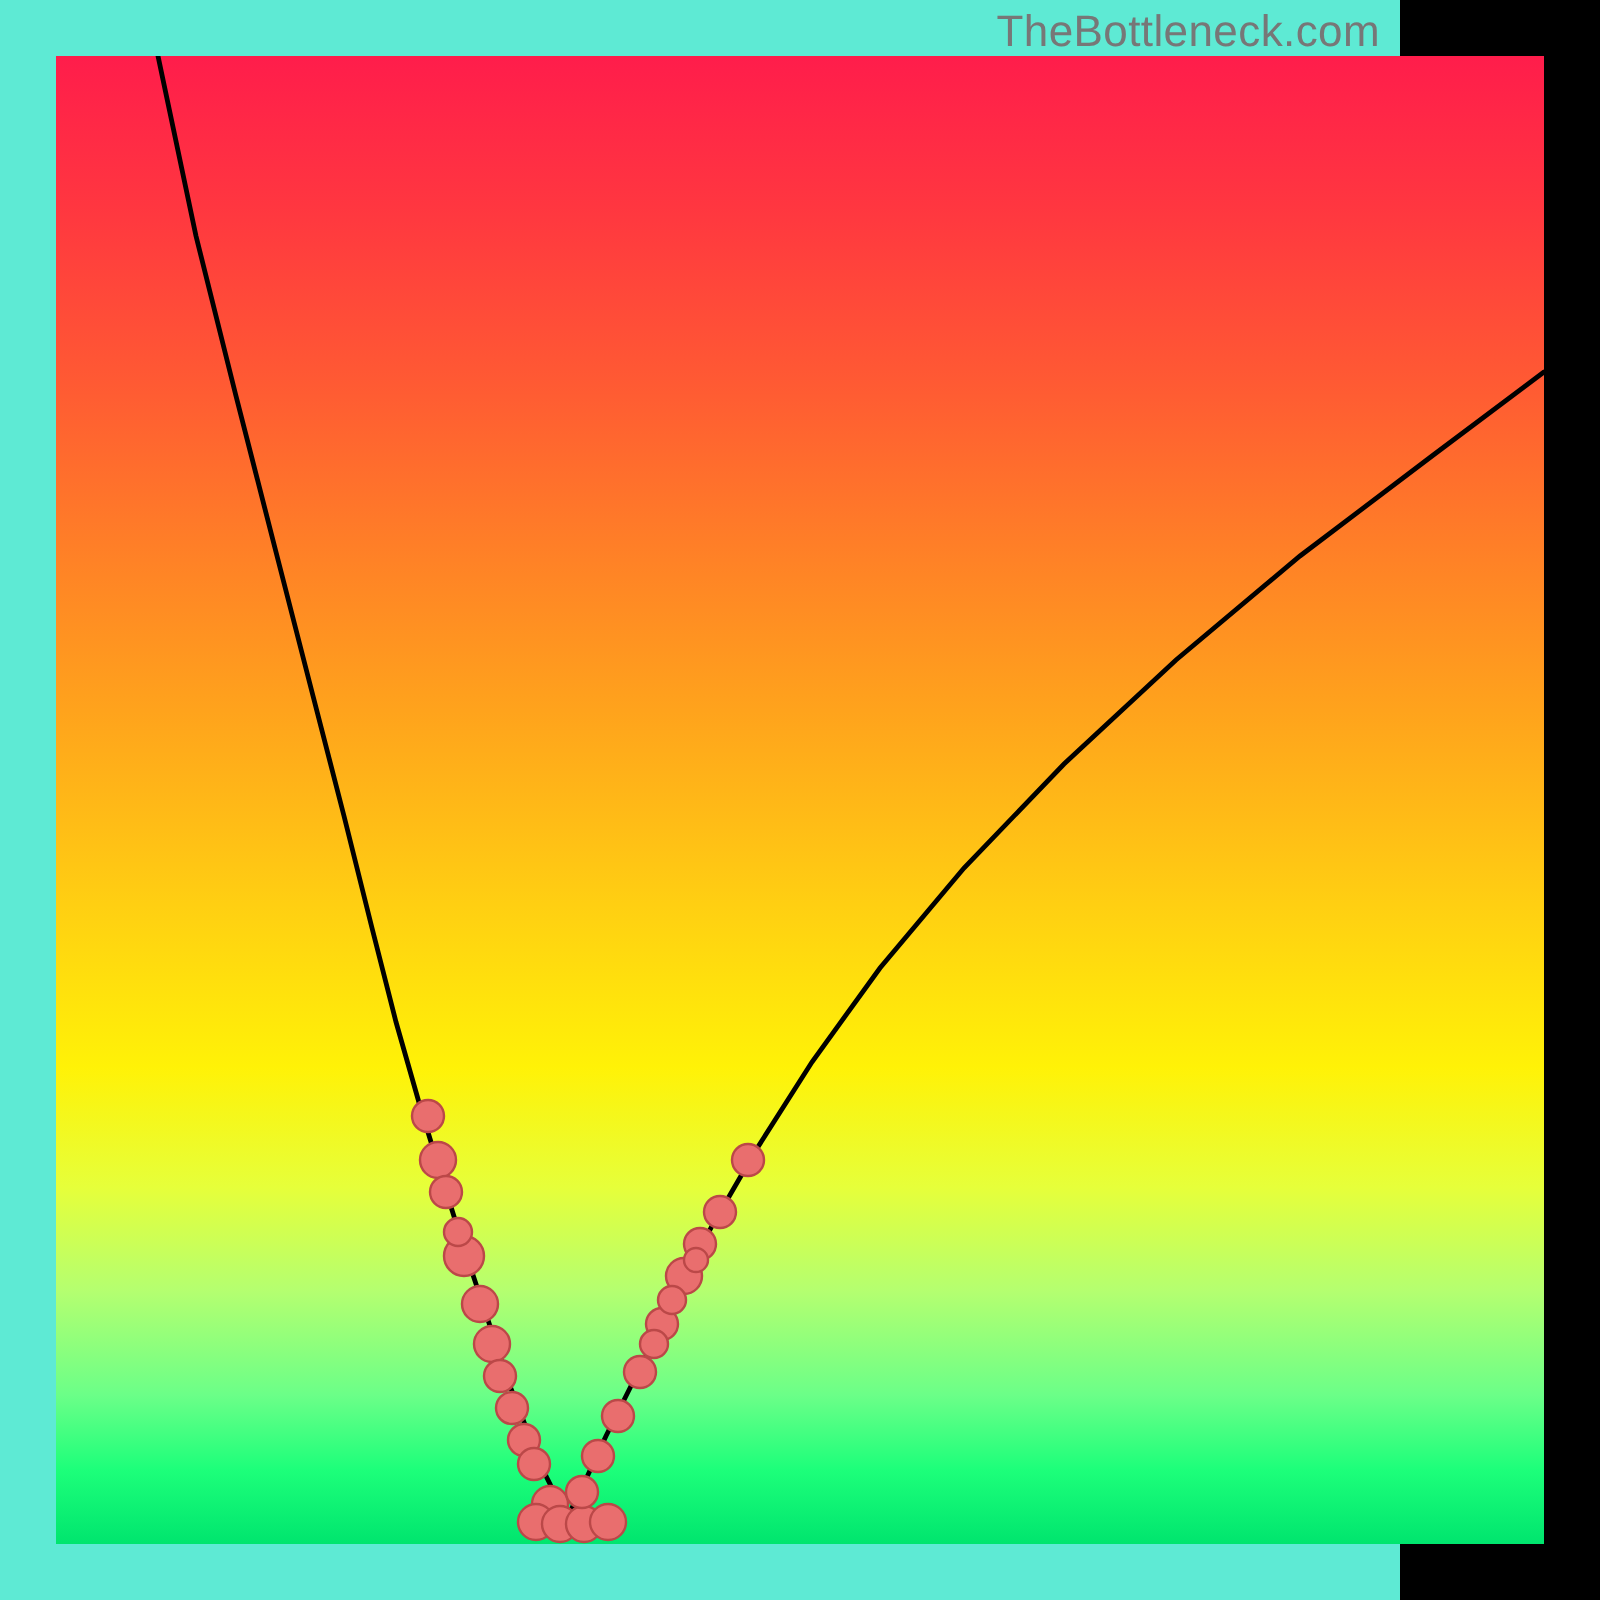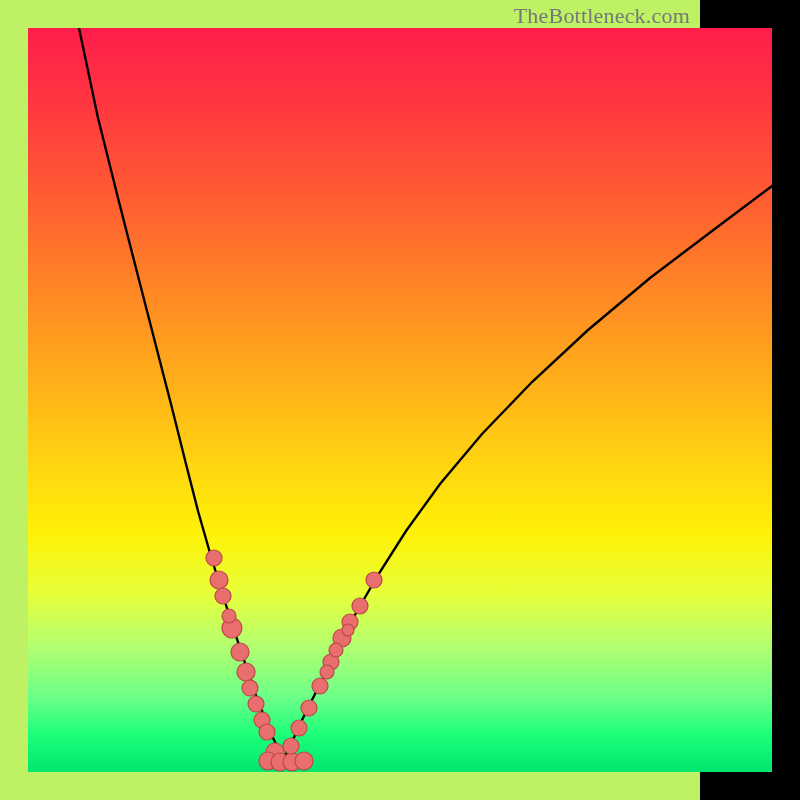--- a/index.html
+++ b/index.html
@@ -10,22 +10,21 @@
     overflow: hidden;
     background: #000;
     font-family: Arial, Helvetica, sans-serif;
   }
   .frame {
     position: absolute;
     top: 0;
     left: 0;
     width: 700px;
     height: 800px;
-    background: #bef264;
-    font-family: Liberation Serif, serif;
+    background: #5eead4;
   }
   .plot {
     position: absolute;
     top: 28px;
     left: 28px;
     width: 744px;
     height: 744px;
     
     background: linear-gradient(
       to bottom,

